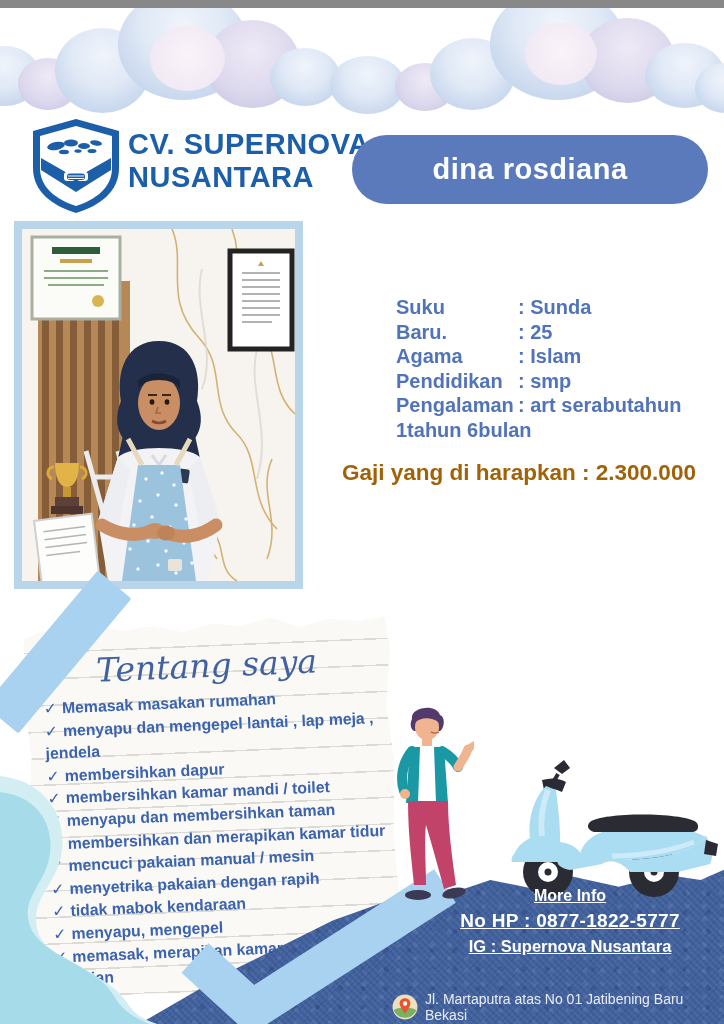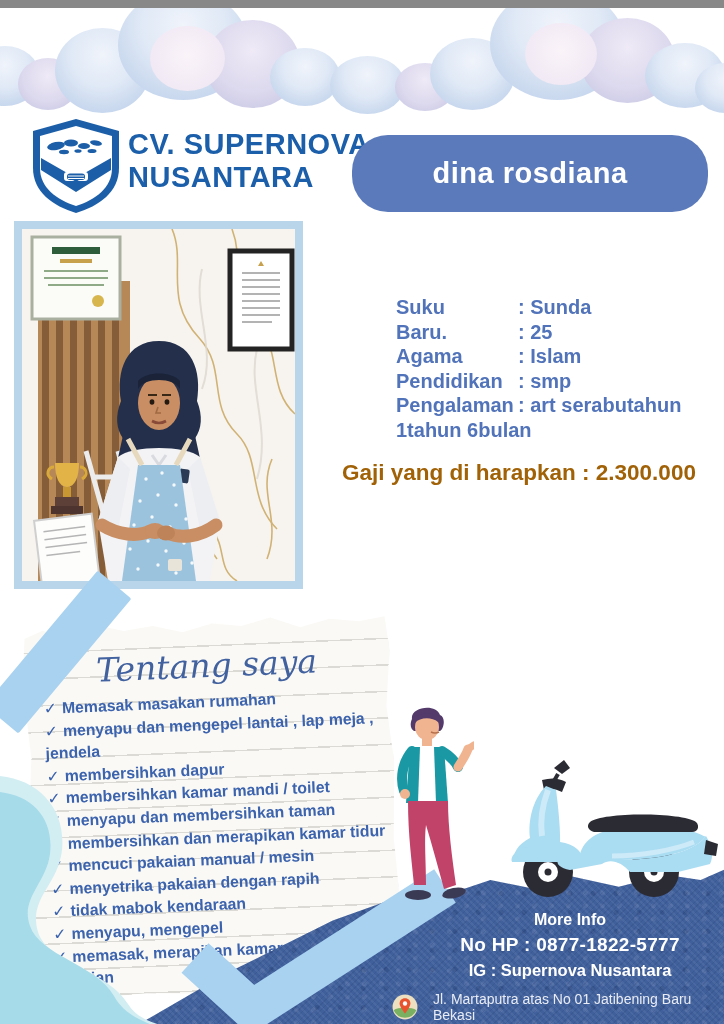--- a/index.html
+++ b/index.html
@@ -11,21 +11,21 @@
   
   .clouds{position:absolute;left:0;top:0;width:724px;height:118px;z-index:1;filter:blur(.6px);}
   .c{position:absolute;border-radius:50%;
      background:radial-gradient(circle at 50% 32%,#f0f4fb 0%,#e0e9f6 42%,#c3d4ec 82%,#b2c6e4 100%);}
   .c.lav{background:radial-gradient(circle at 50% 35%,#efeaf6 0%,#ddd9ee 55%,#c2c4e2 100%);}
   .c.pink{background:radial-gradient(circle at 50% 45%,#faf4f9 0%,#f1e9f4 70%,#e4ddee 100%);}
   
   .logo{position:absolute;left:26px;top:108px;width:100px;height:100px;z-index:2;}
   .brand{position:absolute;left:128px;top:120px;z-index:2;color:#1b5ea9;
          font-weight:bold;font-size:29px;line-height:33px;letter-spacing:.5px;}
-  .name-pill{position:absolute;left:352px;top:127px;width:356px;height:77px;z-index:2;
+  .name-pill{position:absolute;left:352px;top:127px;width:356px;height:69px;z-index:2;
          background:#5b7abb;border-radius:36px;display:flex;align-items:center;justify-content:center;}
   .name-pill span{color:#ffffff;font-weight:bold;font-size:29px;letter-spacing:.5px;}
   
   .photo{position:absolute;left:14px;top:213px;width:273px;height:352px;z-index:2;
          border:8px solid #b9d5ea;background:#f7f5f1;}
   .photo svg{display:block;}
   
   .details{position:absolute;left:396px;top:287px;width:322px;z-index:2;
            color:#5173b9;font-weight:bold;font-size:20px;line-height:24.5px;}
   .drow .lbl{display:inline-block;width:122px;vertical-align:top;}
@@ -54,27 +54,27 @@
         background-image:
           repeating-linear-gradient(45deg,rgba(255,255,255,.05) 0 2px,rgba(0,0,0,0) 2px 5px),
           repeating-linear-gradient(-45deg,rgba(20,35,80,.12) 0 1px,rgba(0,0,0,0) 1px 4px),
           radial-gradient(circle at 20% 30%,rgba(255,255,255,.08) 0 2px,rgba(0,0,0,0) 3px),
           radial-gradient(circle at 70% 60%,rgba(10,25,70,.18) 0 2px,rgba(0,0,0,0) 3px);
         background-size:auto,auto,17px 13px,23px 19px;
         clip-path:polygon(0% 95%,15% 65%,33% 34%,50% 13%,54% 17%,60% 10%,67% 15%,74% 8%,82% 14%,90% 7%,96% 10%,100% 4%,100% 100%,0% 100%);}
   .man{position:absolute;left:382px;top:697px;width:92px;height:200px;z-index:7;}
   .scooter{position:absolute;left:462px;top:752px;width:264px;height:142px;z-index:7;}
   
-  .contact{position:absolute;left:418px;top:903px;width:304px;z-index:8;color:#ffffff;
-           text-align:center;font-weight:bold;}
+  .contact{position:absolute;left:418px;top:879px;width:304px;z-index:8;color:#ffffff;
+           text-align:center;font-weight:bold;text-decoration:underline;}
   .contact .mi{font-size:16px;margin-bottom:5px;}
   .contact .ph{font-size:19px;margin-bottom:5px;letter-spacing:.3px;}
   .contact .ig{font-size:16.5px;}
   .address{position:absolute;left:392px;top:983px;width:330px;z-index:8;display:flex;
-           align-items:center;gap:15px;color:#e9ecf4;font-size:14px;}
+           align-items:center;gap:7px;color:#e9ecf4;font-size:14px;}
   .address svg{flex:0 0 auto;}
 </style>
 </head>
 <body>
 
 <div id="poster">
 
   <div class="clouds">
     <span class="c" style="left:-30px;top:38px;width:70px;height:60px;"></span>
     <span class="c lav" style="left:18px;top:50px;width:60px;height:52px;"></span>

